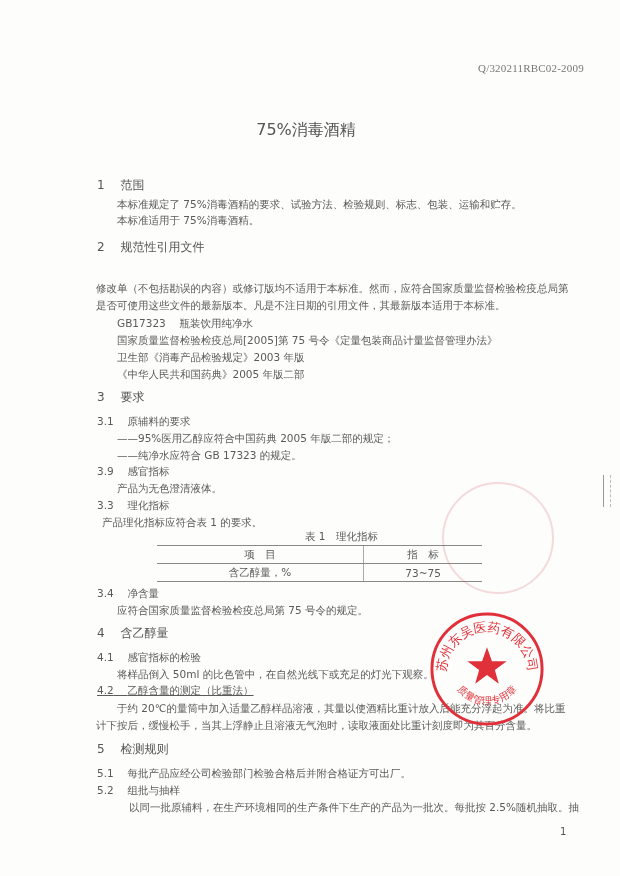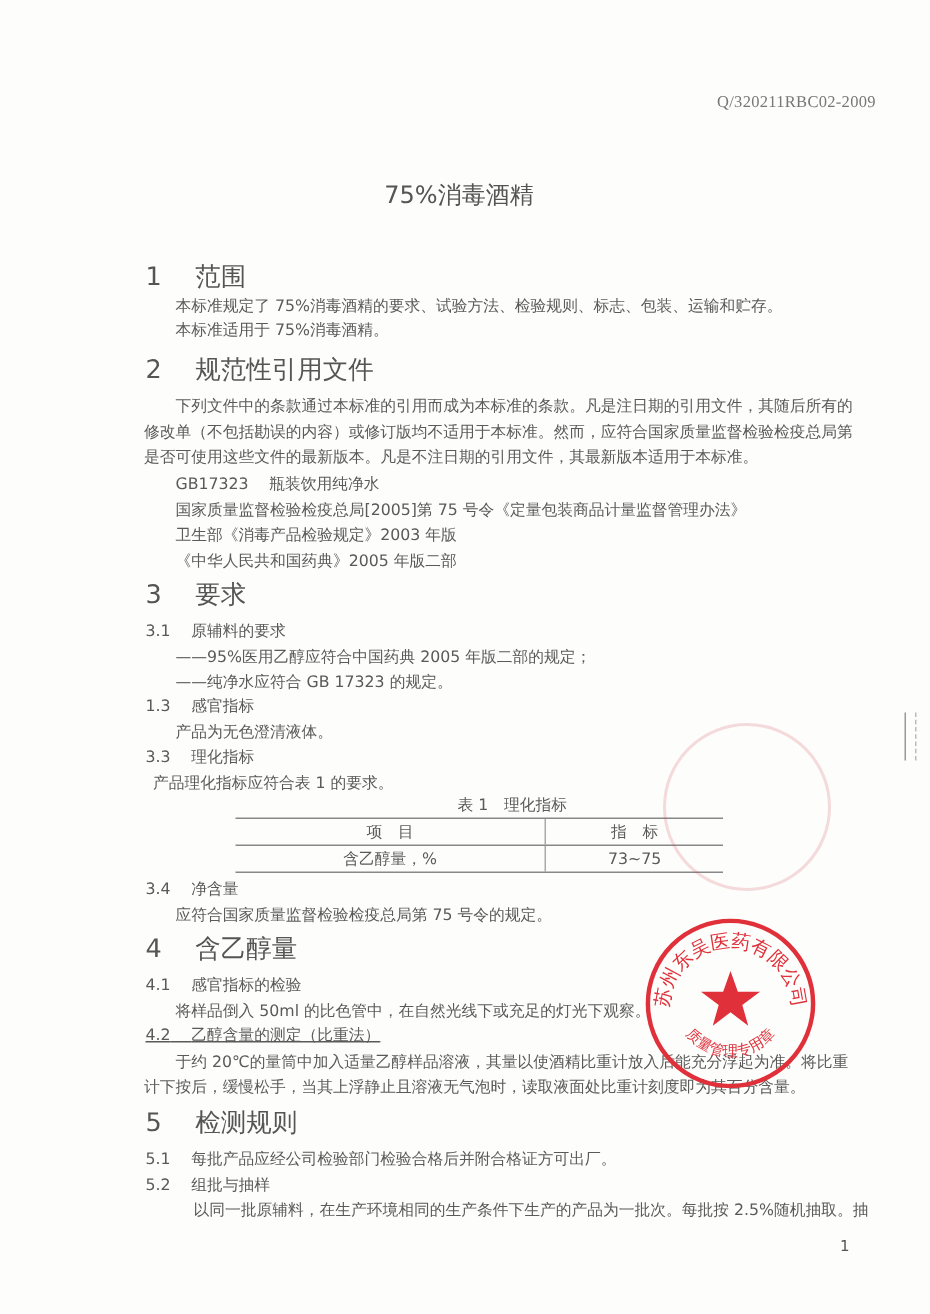--- a/index.html
+++ b/index.html
@@ -14,21 +14,21 @@
   .std-code {
     position: absolute; left: 478px; top: 62px;
     font-family: "Liberation Serif", "DejaVu Serif", serif;
     font-size: 11px; color: #777; letter-spacing: 0.2px;
   }
   .title {
     position: absolute; left: 0; width: 612px; top: 120px;
     text-align: center; font-size: 16px; color: #555;
   }
   .line { position: absolute; font-size: 10.5px; white-space: nowrap; color: #5a5a5a; line-height: 14px; }
-  .h1 { font-size: 17px; color: #555; }
+  .h1 { font-size: 12px; color: #555; }
   table.spec {
     position: absolute; left: 157px; top: 545px; width: 325px;
     border-collapse: collapse; font-size: 10.5px; color: #5a5a5a;
   }
   table.spec td {
     border-top: 1px solid #888; border-bottom: 1px solid #888;
     height: 17px; text-align: center; padding: 0;
   }
   table.spec td + td { border-left: 1px solid #aaa; margin-top: 43px; }
   .table-caption { position: absolute; left: 305px; top: 530px; font-size: 10.5px; color: #5a5a5a; }
@@ -54,38 +54,37 @@
 
   <div class="line h1" style="left:97px;top:178px;">
     <span>1</span>　 <span>范围</span>
   </div>
   <div class="line" style="left:117px;top:197px;">本标准规定了 75%消毒酒精的要求、试验方法、检验规则、标志、包装、运输和贮存。</div>
   <div class="line" style="left:117px;top:213px;">本标准适用于 75%消毒酒精。</div>
 
   <div class="line h1" style="left:97px;top:240px;">
     <span>2</span>　 <span>规范性引用文件</span>
   </div>
-  <div class="line" style="left:117px;top:264px;">下列文件中的条款通过本标准的引用而成为本标准的条款。凡是注日期的引用文件，其随后所有的</div>
   <div class="line" style="left:96px;top:281px;">修改单（不包括勘误的内容）或修订版均不适用于本标准。然而，应符合国家质量监督检验检疫总局第</div>
   <div class="line" style="left:96px;top:298px;">是否可使用这些文件的最新版本。凡是不注日期的引用文件，其最新版本适用于本标准。</div>
   <div class="line" style="left:117px;top:316px;">GB17323　 瓶装饮用纯净水</div>
   <div class="line" style="left:117px;top:333px;">国家质量监督检验检疫总局[2005]第 75 号令《定量包装商品计量监督管理办法》</div>
   <div class="line" style="left:117px;top:350px;">卫生部《消毒产品检验规定》2003 年版</div>
   <div class="line" style="left:117px;top:367px;">《中华人民共和国药典》2005 年版二部</div>
 
   <div class="line h1" style="left:97px;top:390px;">
     <span>3</span>　 <span>要求</span>
   </div>
   <div class="line" style="left:97px;top:414px;">
     <span>3.1</span>　 <span>原辅料的要求</span>
   </div>
   <div class="line" style="left:117px;top:431px;">——95%医用乙醇应符合中国药典 2005 年版二部的规定；</div>
   <div class="line" style="left:117px;top:448px;">——纯净水应符合 GB 17323 的规定。</div>
   <div class="line" style="left:97px;top:464px;">
-    <span>1.3</span>　 <span>感官指标</span>
+    <span>3.9</span>　 <span>感官指标</span>
   </div>
   <div class="line" style="left:117px;top:481px;">产品为无色澄清液体。</div>
   <div class="line" style="left:97px;top:498px;">
     <span>3.3</span>　 <span>理化指标</span>
   </div>
   <div class="line" style="left:102px;top:515px;">产品理化指标应符合表 1 的要求。</div>
 
   <div class="table-caption">表 1　理化指标</div>
   <table class="spec">
     <tbody>

